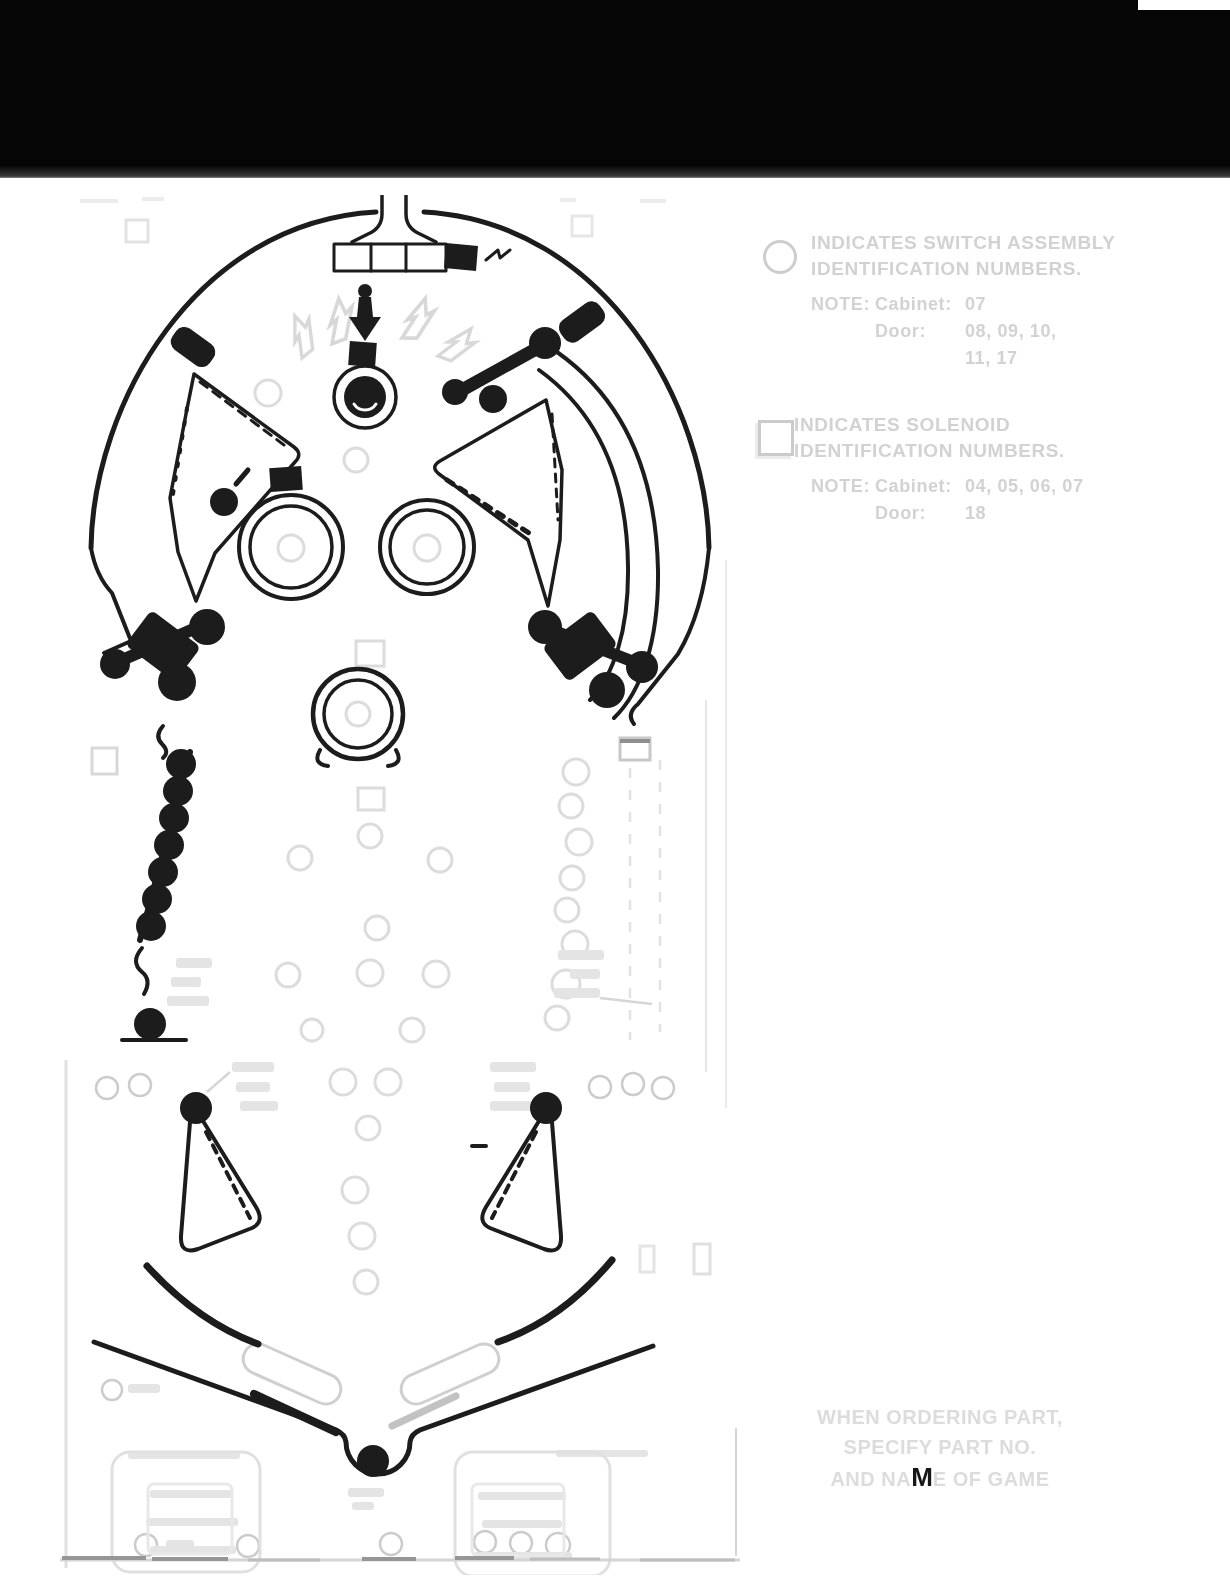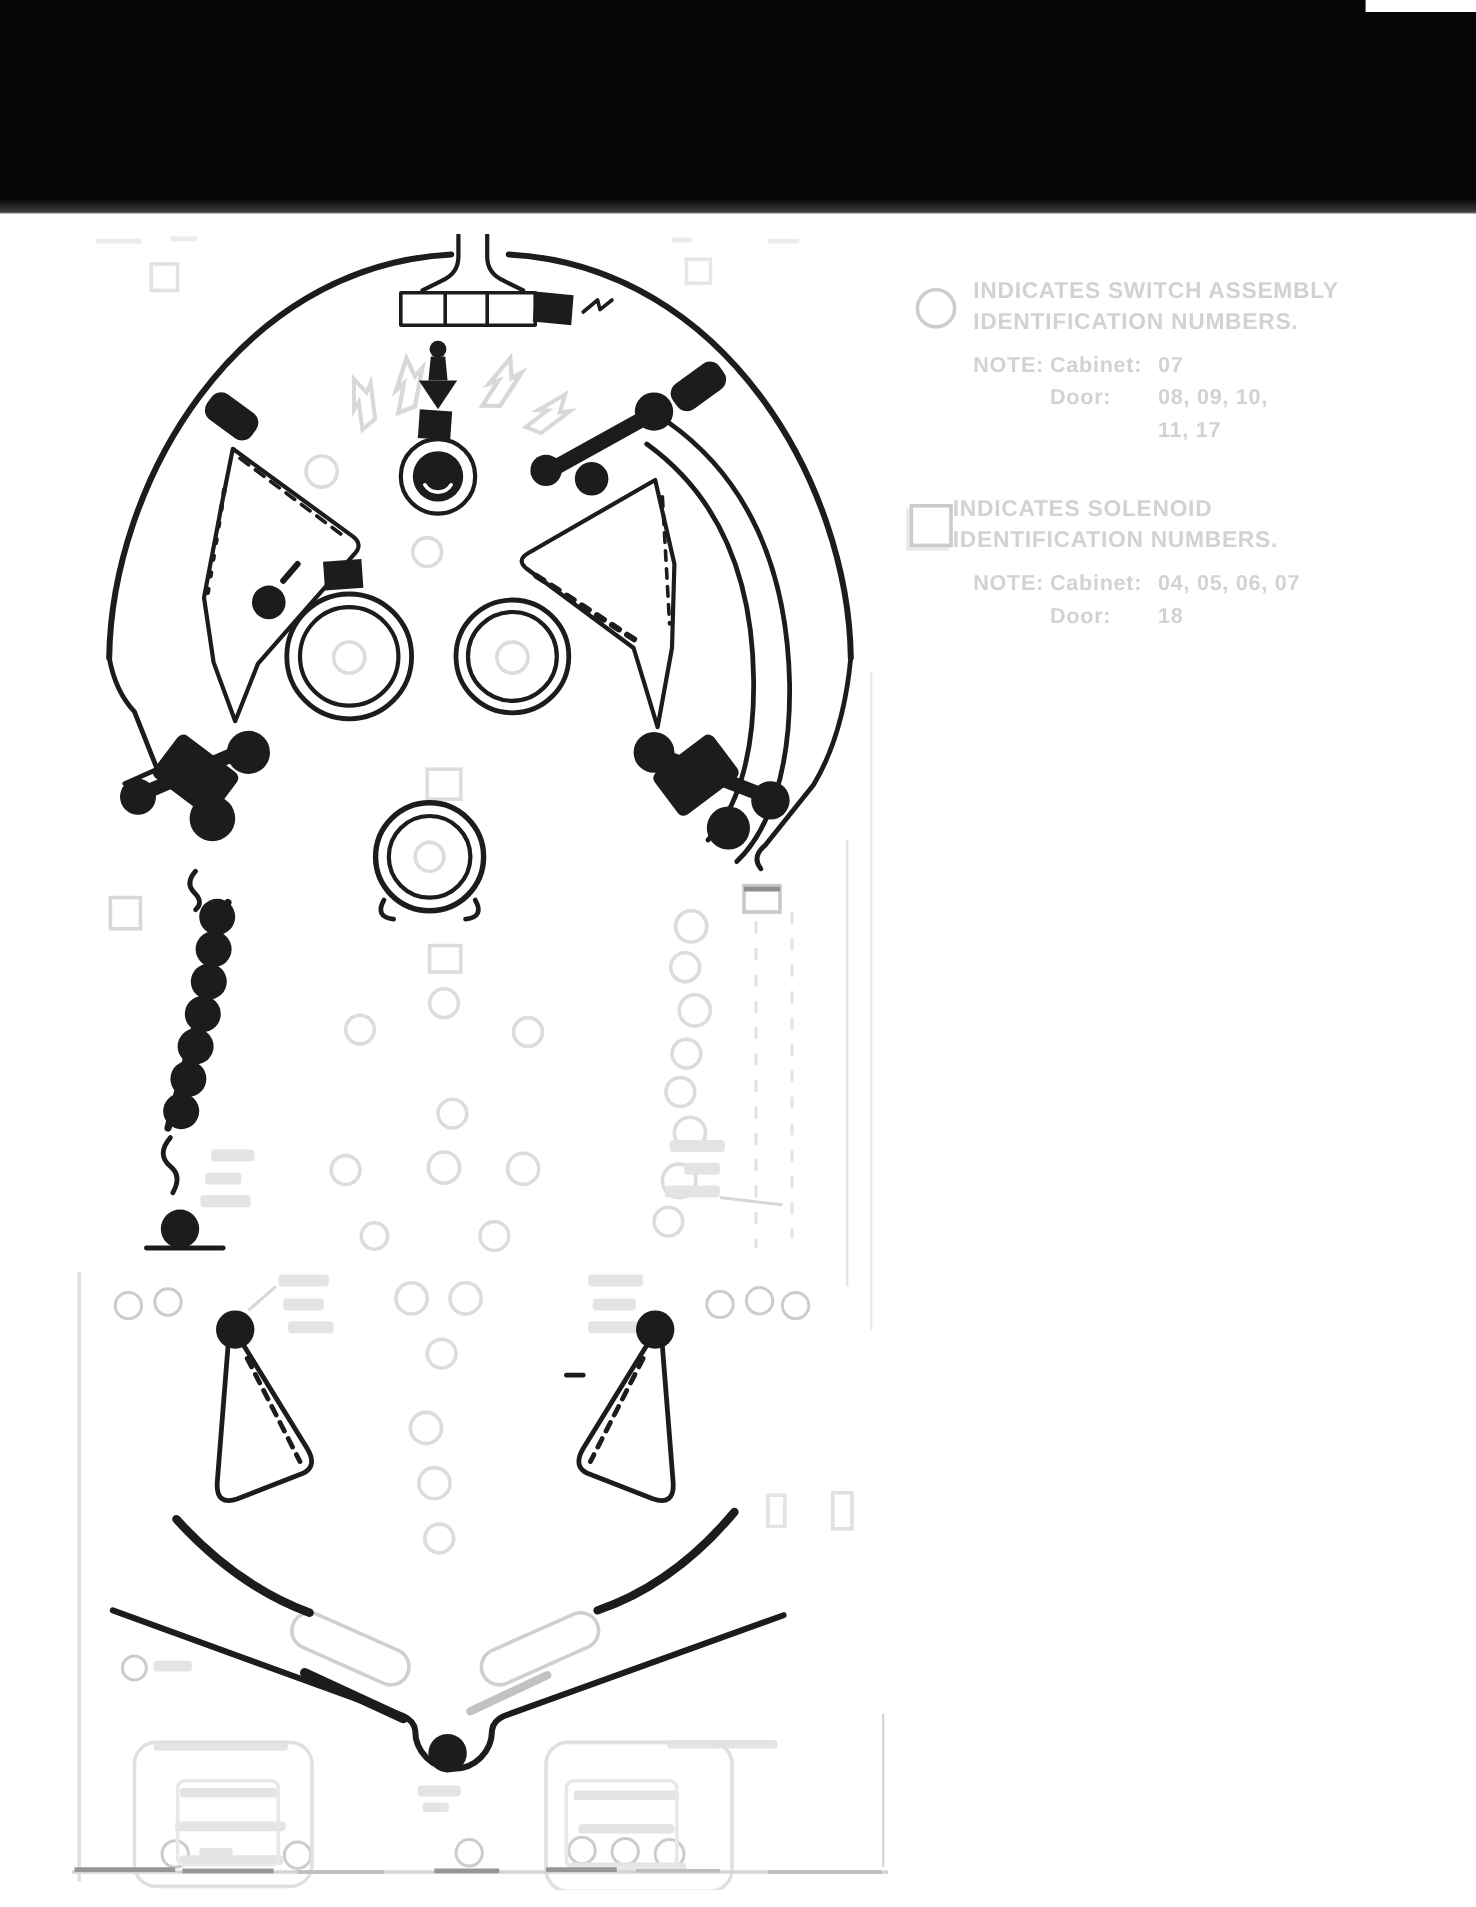--- a/index.html
+++ b/index.html
@@ -331,14 +331,19 @@
     <div class="note-rows" style="margin-left:59px;">
       <div>
         <span class="c1">NOTE:</span><span class="c2">Cabinet:</span><span>04, 05, 06, 07</span>
       </div>
       <div>
         <span class="c1"></span><span class="c2">Door:</span><span>18</span>
       </div>
     </div>
   </div>
 
+  <div id="footer-note">
+    <div>WHEN ORDERING PART,</div>
+    <div>SPECIFY PART NO.</div>
+    <div><span>AND NA</span><span class="hl">M</span><span>E OF GAME</span></div>
+  </div>
 
 </div>
 
 </body></html>

